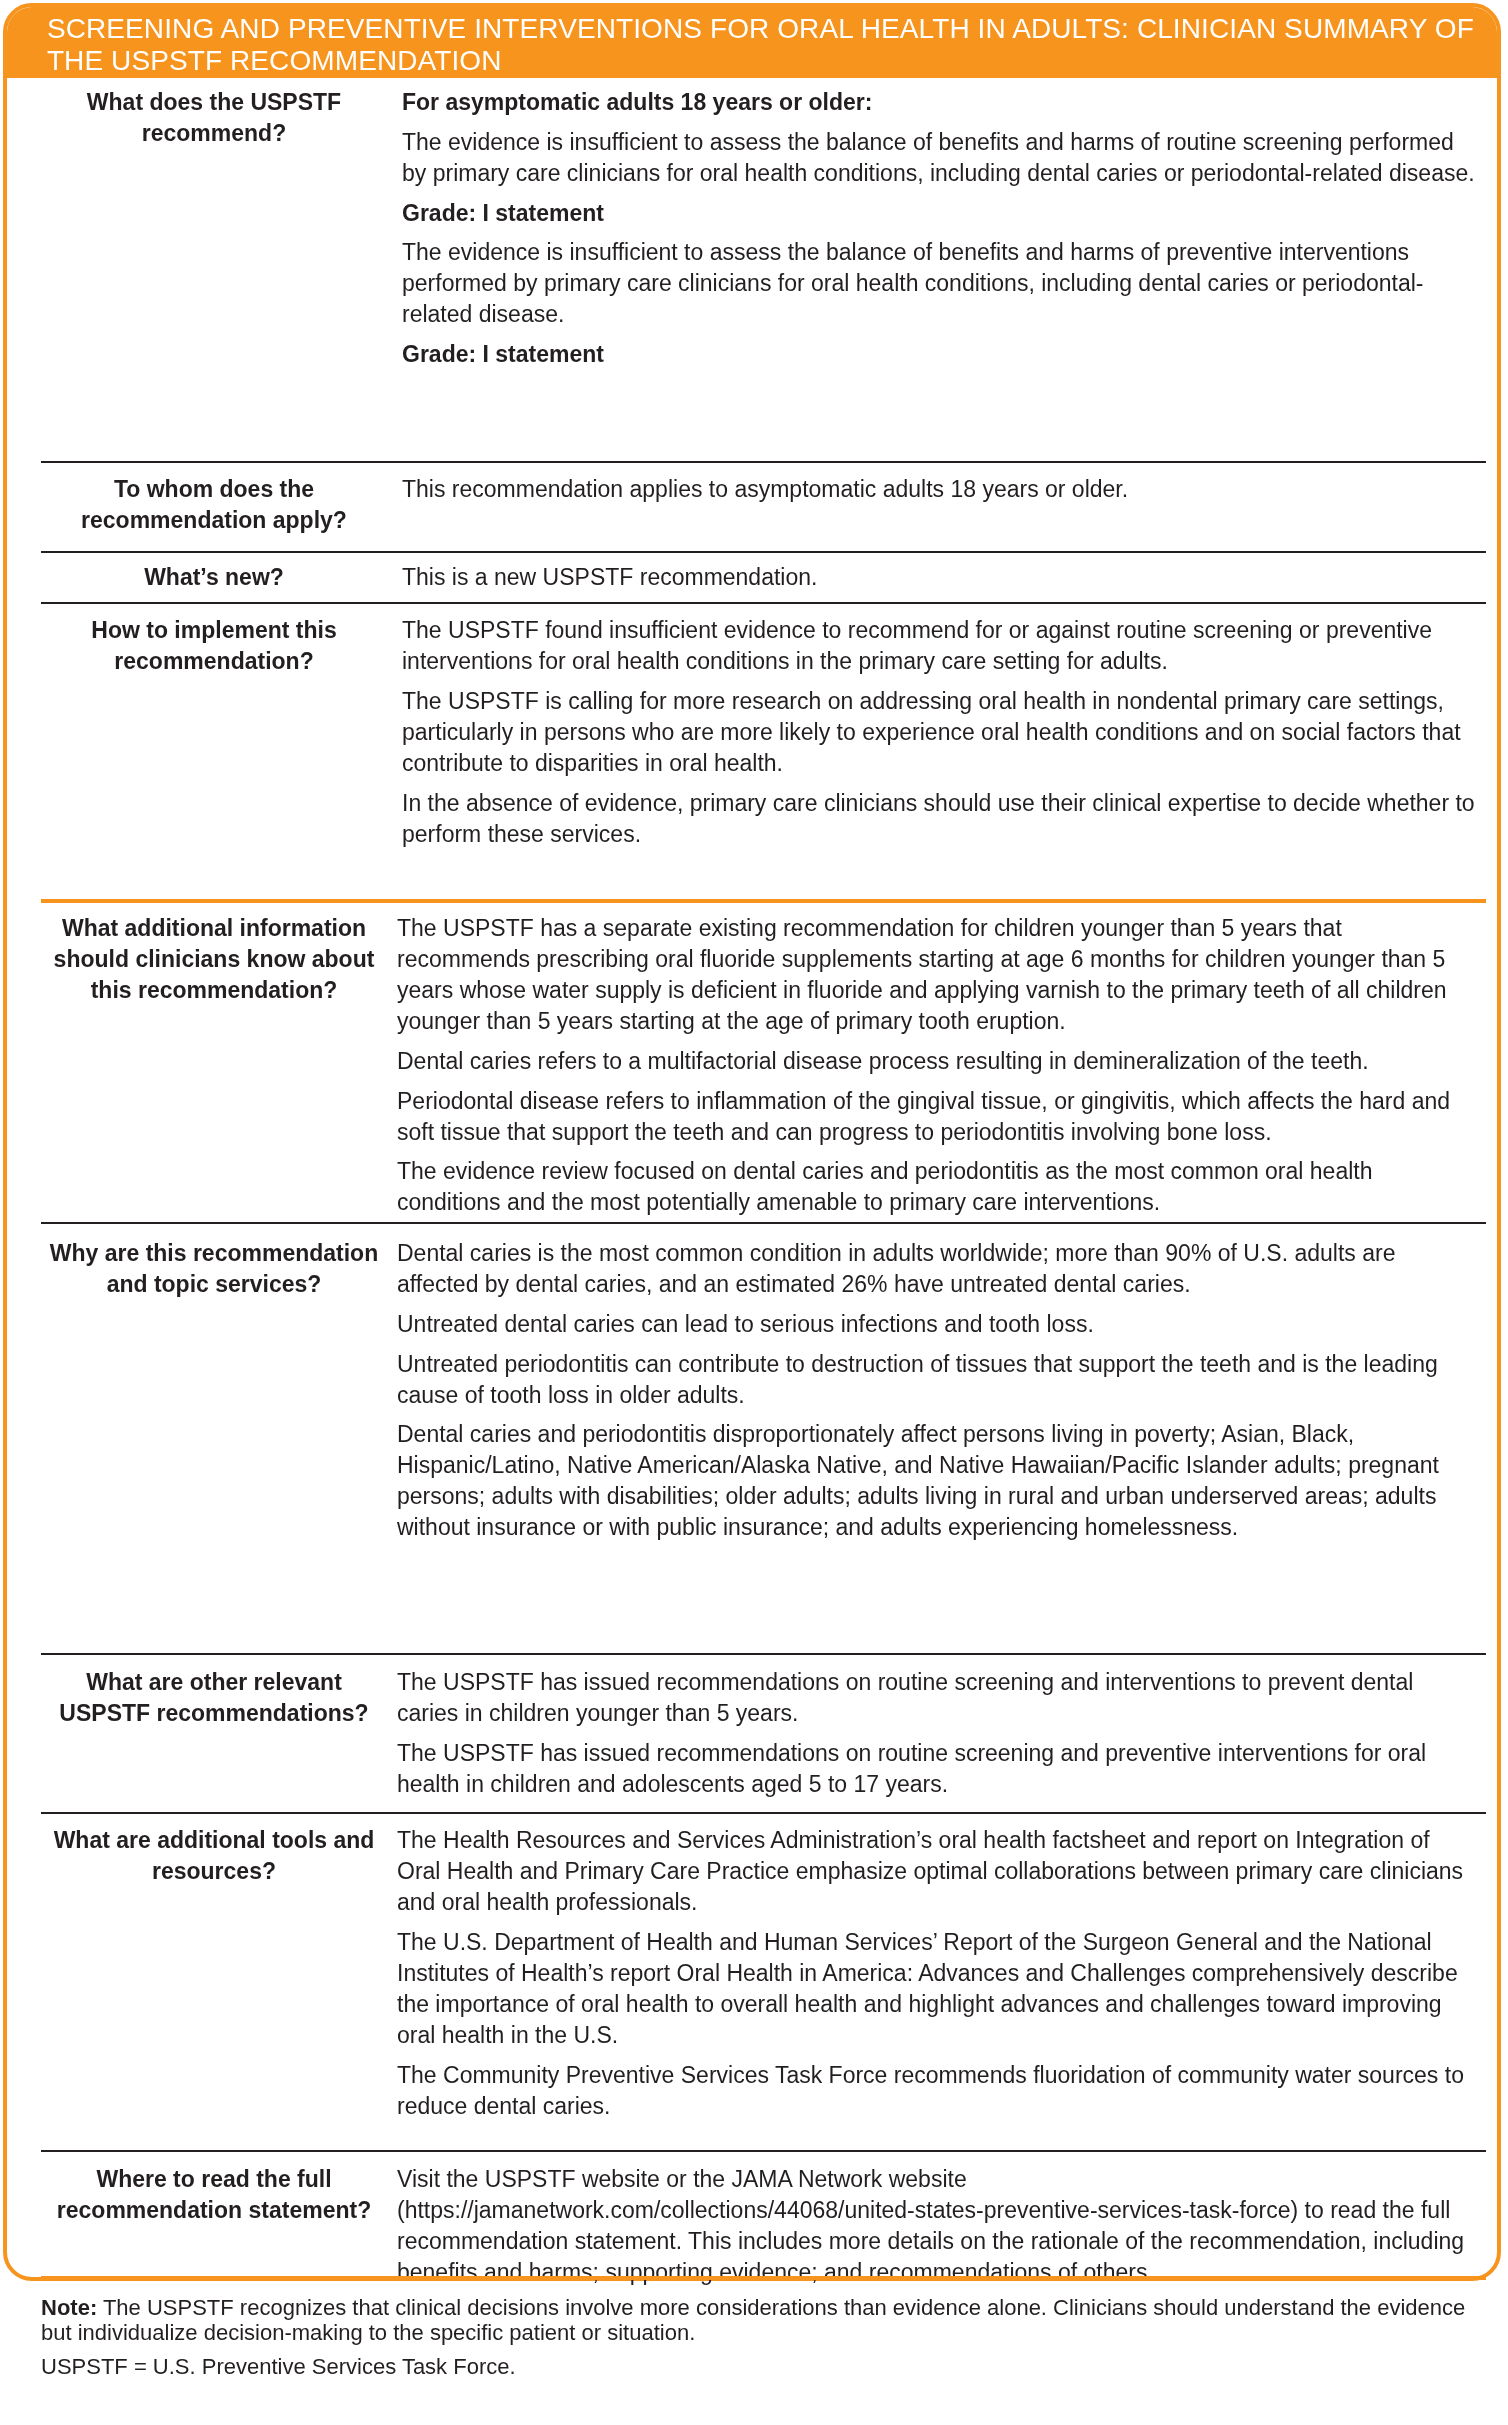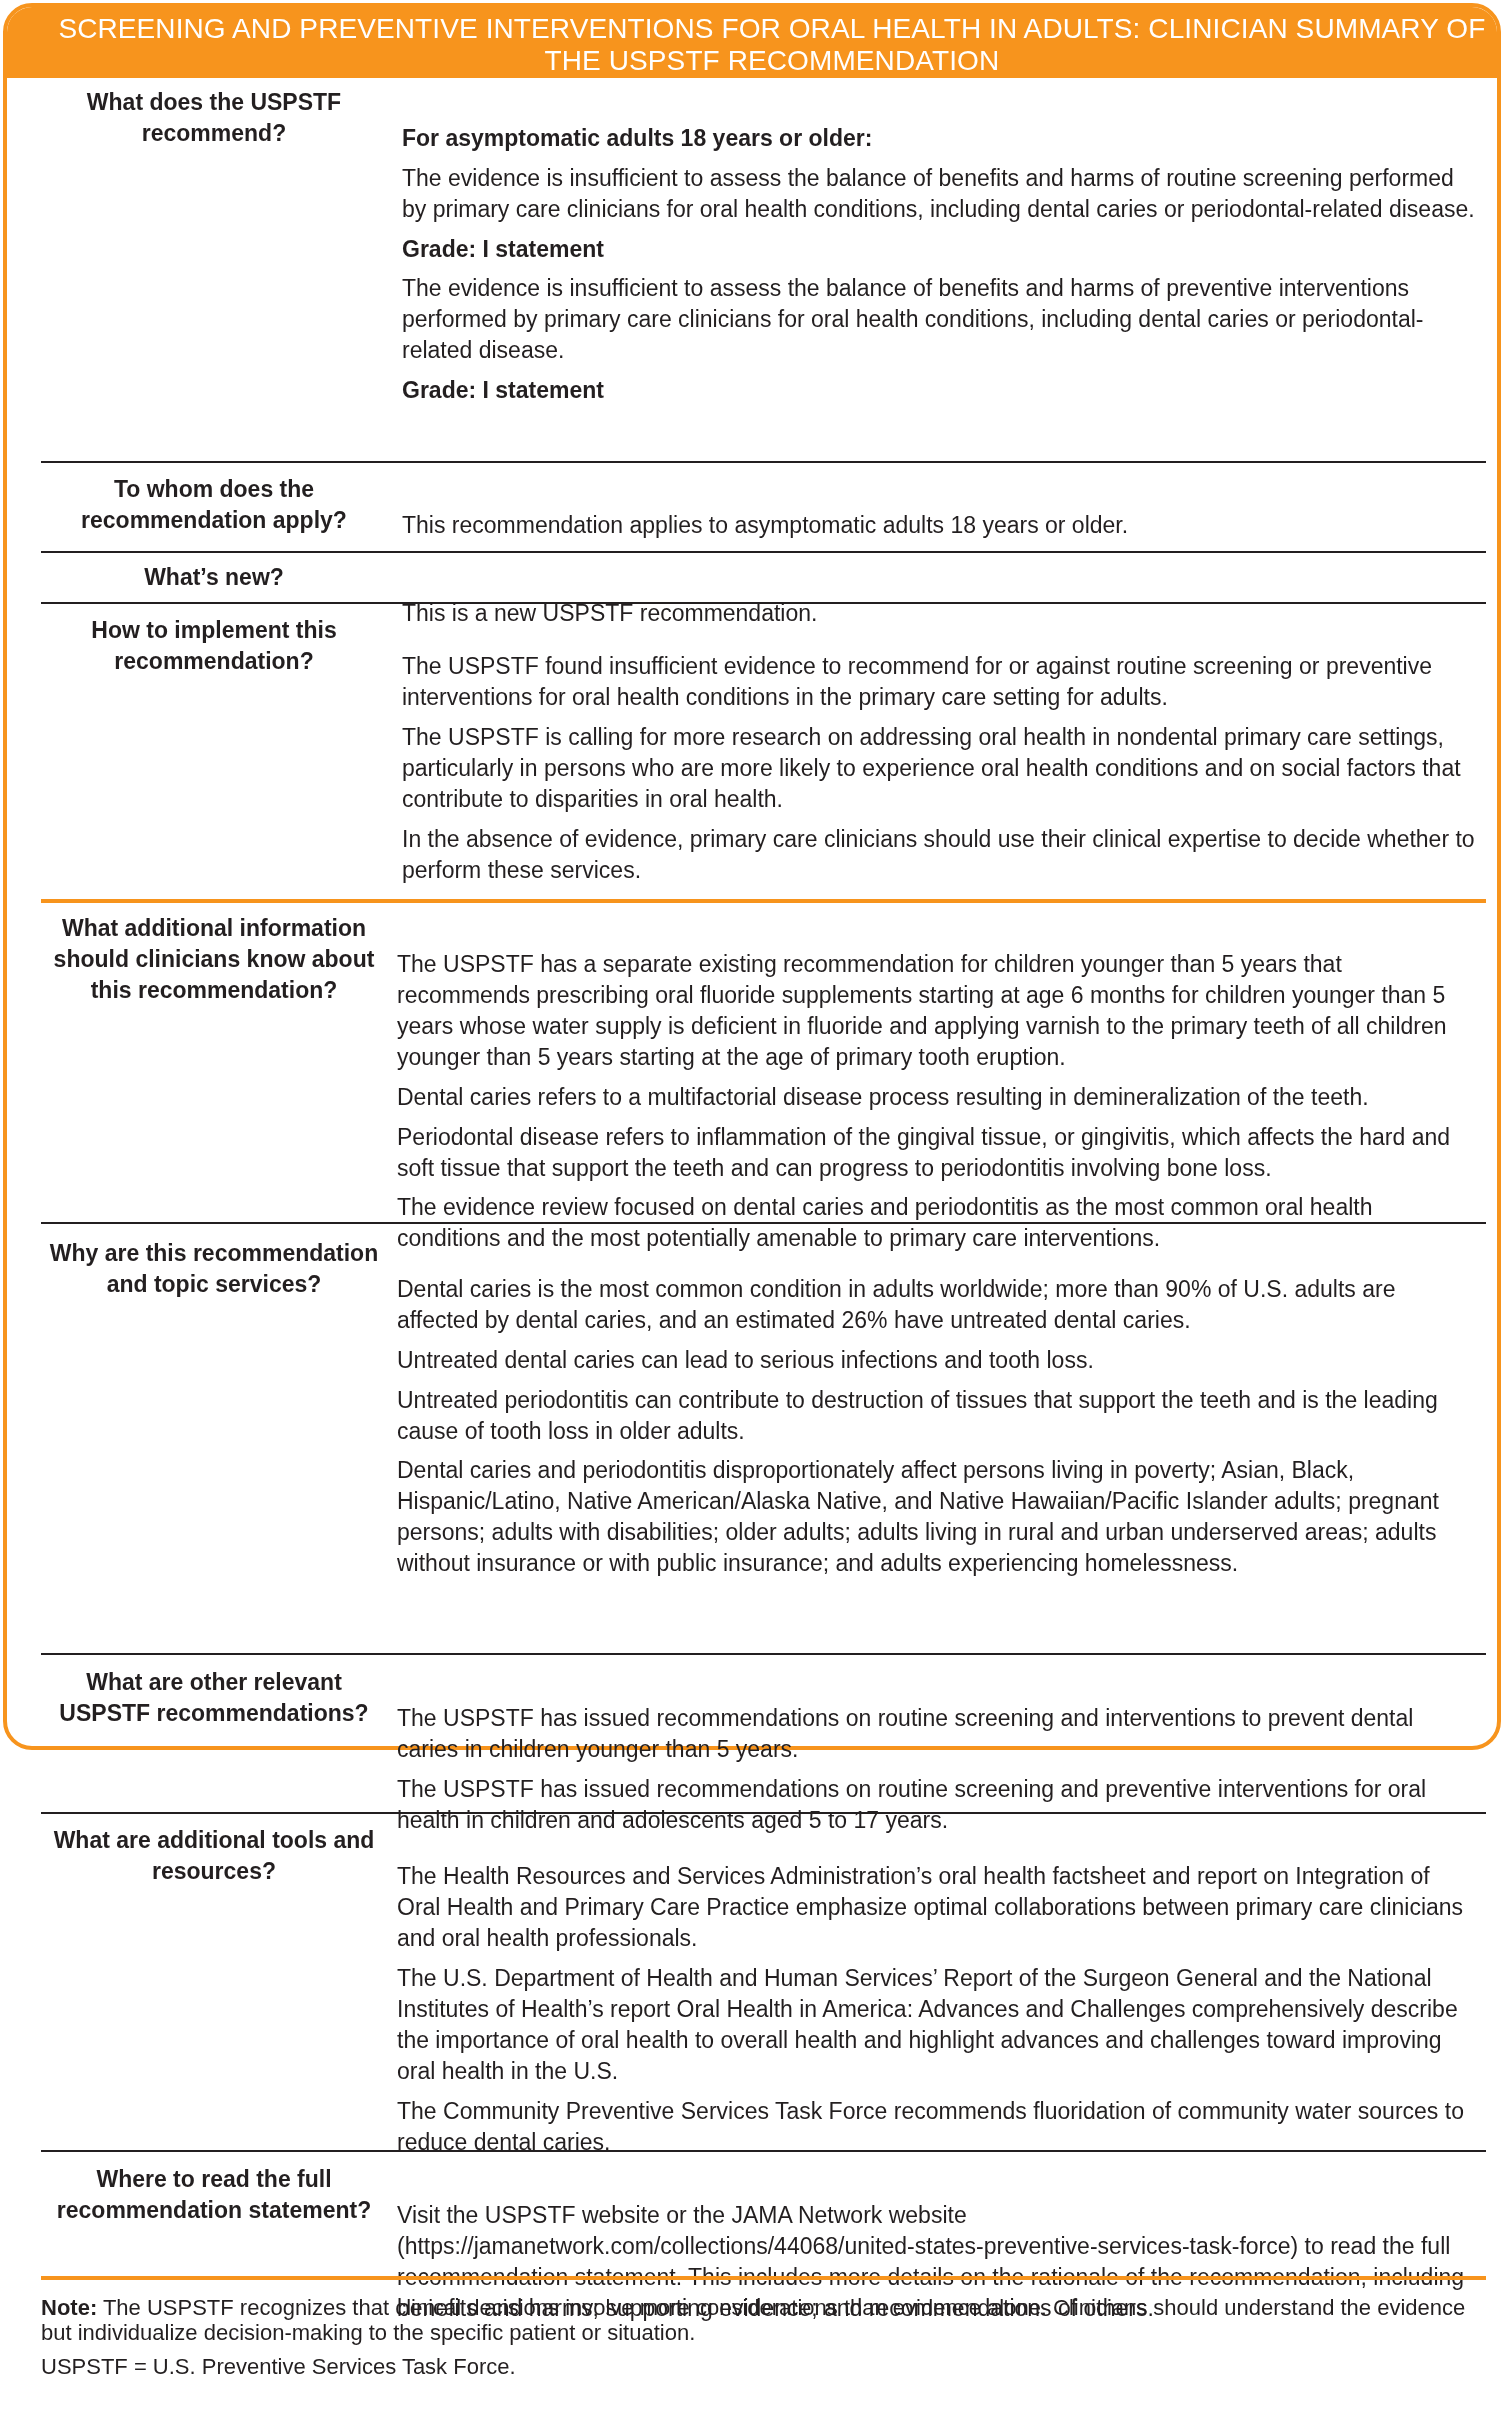--- a/index.html
+++ b/index.html
@@ -1,21 +1,21 @@
 <!DOCTYPE html>
 <html style="font-size:11.8px"><head>
 <meta charset="utf-8">
 <style>
   html, body { margin:0; padding:0; background:#ffffff; }
   body { width:1509px; height:2426px; position:relative; overflow:hidden; font-family:"Liberation Sans", sans-serif; color:#231f20; }
-  .frame { position:absolute; left:2.9px; top:2.9px; width:1498px; height:1747px; border:4.4px solid #f7941d; border-radius:29px; box-sizing:border-box; overflow:hidden; background:#fff;text-align:center; }
+  .frame { position:absolute; left:2.9px; top:2.9px; width:1498px; height:2278px; border:4.4px solid #f7941d; border-radius:29px; box-sizing:border-box; overflow:hidden; background:#fff; }
   .header { position:absolute; left:0; top:0; width:100%; height:71px; background:#f7941d; color:#fff; font-size:28px; line-height:32px; padding:5.9px 0 0 40px; box-sizing:border-box; text-transform:uppercase; letter-spacing:0.1px; }
   .row { position:absolute; left:41px; width:1445px; }
   .label { position:absolute; left:0; top:0; width:346px; font-weight:bold; font-size:23px; line-height:31px;text-align:center; }
-  .content { position:absolute; left:361px; top:0; width:1082px; font-size:23px; line-height:31px;margin-top:36px; }
+  .content { position:absolute; left:361px; top:0; width:1082px; font-size:23px; line-height:31px; }
   .content.b { left:356px; }
   .content p { margin:0 0 8.8px 0; }
   .content .bold { font-weight:bold; }
   .divider { position:absolute; left:41px; width:1445px; height:2.2px; background:#231f20; }
   .divider.orange { height:3.7px; background:#f7941d; }
   .note { position:absolute; left:41px; top:2295px; width:1442px; font-size:22px; line-height:25px; }
   .note p { margin:0 0 8.8px 0; }
   .note .bold { font-weight:bold; }
 </style>
 </head>

